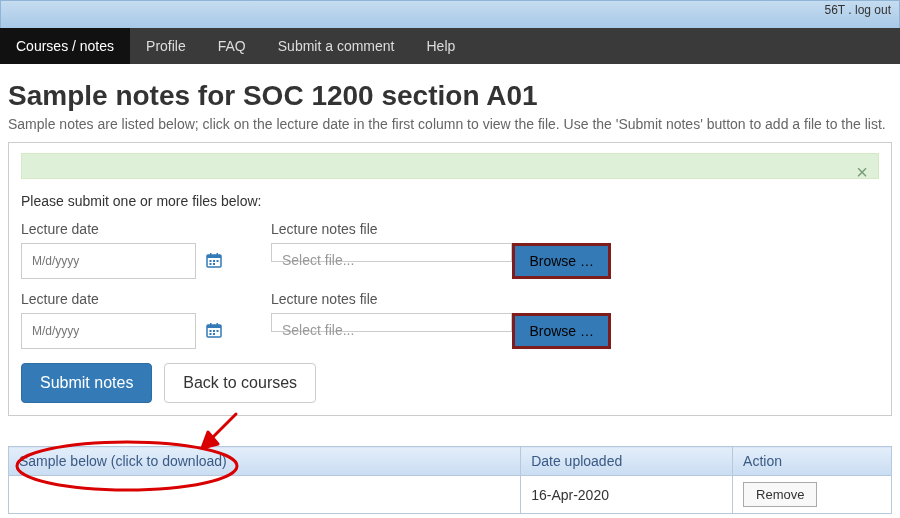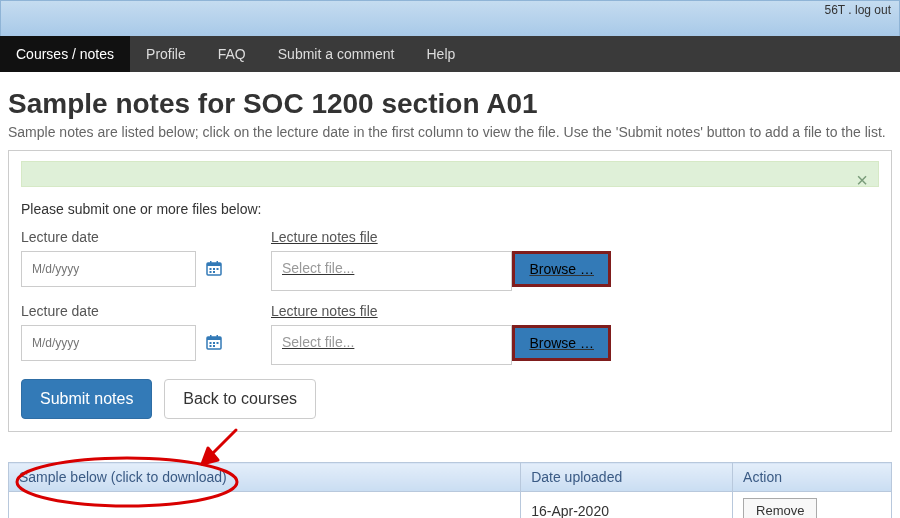--- a/index.html
+++ b/index.html
@@ -1,48 +1,48 @@
 <!DOCTYPE html>
 <html><head>
 <meta charset="utf-8">
 <style>
   * { box-sizing: border-box; }
   html, body { margin: 0; padding: 0; font-family: Arial, Helvetica, sans-serif; font-size: 14px; color: #333; background: #fff; }
   .wrap { width: 900px; }
 
-  .topbar { background: linear-gradient(#c5dcf0, #a8c9e8); height: 36px; border: 1px solid #8fb4d6; border-bottom: none; text-align: right; font-size: 12px; padding: 2px 8px 0 0; color: #333; }
+  .topbar { background: linear-gradient(#c5dcf0, #a8c9e8); height: 28px; border: 1px solid #8fb4d6; border-bottom: none; text-align: right; font-size: 12px; padding: 2px 8px 0 0; color: #333; }
   .topbar a { color: #333; text-decoration: none; cursor: pointer; }
 
   .nav { background: #3a3a3a; display: flex; }
   .nav .tab { padding: 10px 16px; color: #ddd; font-size: 14px; cursor: pointer; }
   .nav .tab.active { background: #111; color: #fff; }
 
   .main { padding: 6px 8px 8px 8px; }
   h1 { font-size: 28px; font-weight: 700; margin: 10px 0 4px 0; color: #333; }
   .subhead { color: #666; font-size: 14px; margin-bottom: 10px; }
 
   .panel { border: 1px solid #ccc; padding: 10px 12px 12px 12px; margin-bottom: 30px; }
   .panel-title { color: #337ab7; font-size: 17px; margin: -4px 0 10px 0; }
 
   .alert { background: #dff0d8; color: #3c763d; border: 1px solid #d6e9c6; padding: 12px 14px; position: relative; margin-bottom: 14px; }
   .alert-close { position: absolute; right: 10px; top: 8px; color: #7a9c7a; font-size: 20px; cursor: pointer; line-height: 1; }
 
   .prompt { margin: 8px 0 6px 0; }
 
   .rowflex { display: flex; margin-bottom: 6px; }
   .col-date { width: 220px; margin-right: 30px; }
-  .col-file { width: 340px; text-decoration: underline; }
+  .col-file { width: 340px; }
   .lbl { color: #555; margin: 6px 0; }
 
   .datebox { position: relative; }
   .datebox input { width: 175px; height: 36px; border: 1px solid #ccc; padding: 0 10px; color: #999; font-size: 12px; }
   .cal-icon { color: #337ab7; margin-left: 6px; display: inline-block; vertical-align: middle; cursor: pointer; }
 
   .filebox { display: flex; }
-  .filefield { flex: 1; height: 40px; border: 1px solid #ccc; padding: 8px 10px; color: #999; font-size: 14px; }
+  .filefield { flex: 1; height: 19px; border: 1px solid #ccc; padding: 8px 10px; color: #999; font-size: 14px; }
   .browse { background: #337ab7; color: #000000; border: 3px solid #7f1d1d; height: 36px; padding: 0 14px; font-size: 14px; cursor: pointer; }
 
   .btnrow { margin-top: 14px; }
   .btn-primary { background: #337ab7; color: #fff; border: 1px solid #2e6da4; border-radius: 4px; padding: 10px 18px; font-size: 16px; cursor: pointer; }
   .btn-default { background: #fff; color: #333; border: 1px solid #ccc; border-radius: 4px; padding: 10px 18px; font-size: 16px; cursor: pointer; margin-left: 8px; }
 
   .annot { position: relative; height: 0; }
   .arrow { position: absolute; left: 188px; top: -38px; pointer-events: none; }
   .circle { position: absolute; left: 4px; top: -10px; pointer-events: none; }
 

